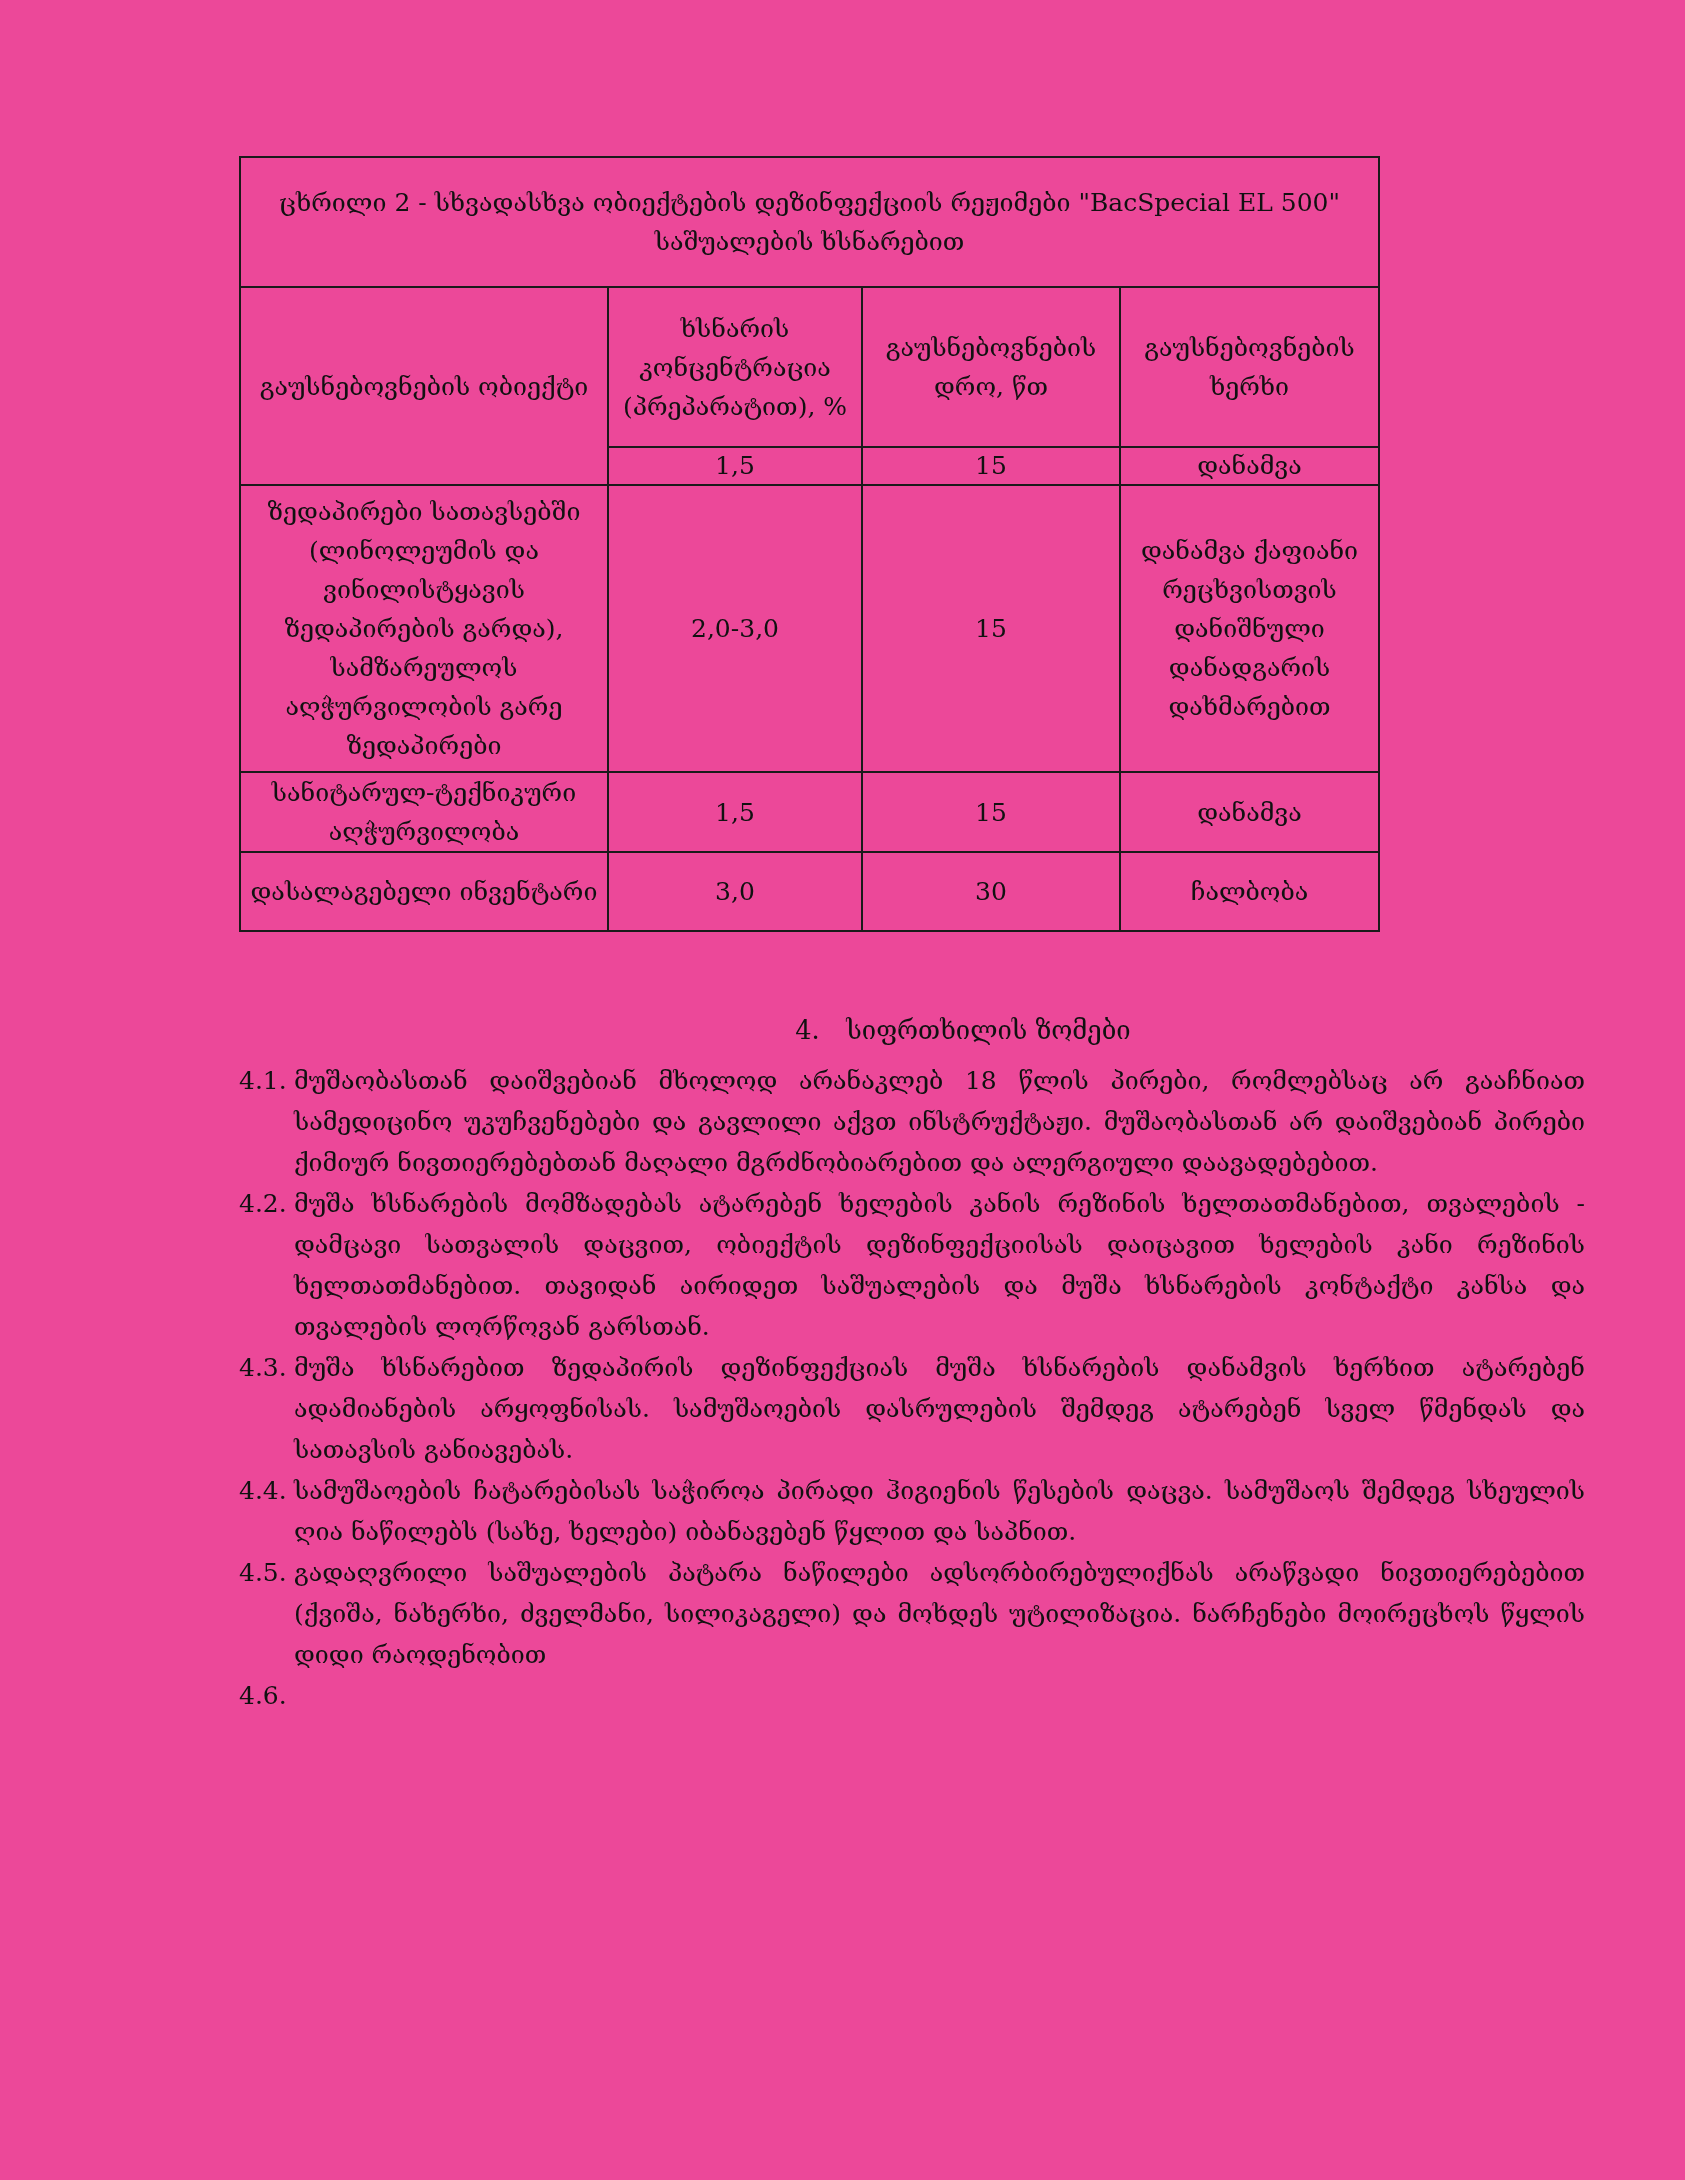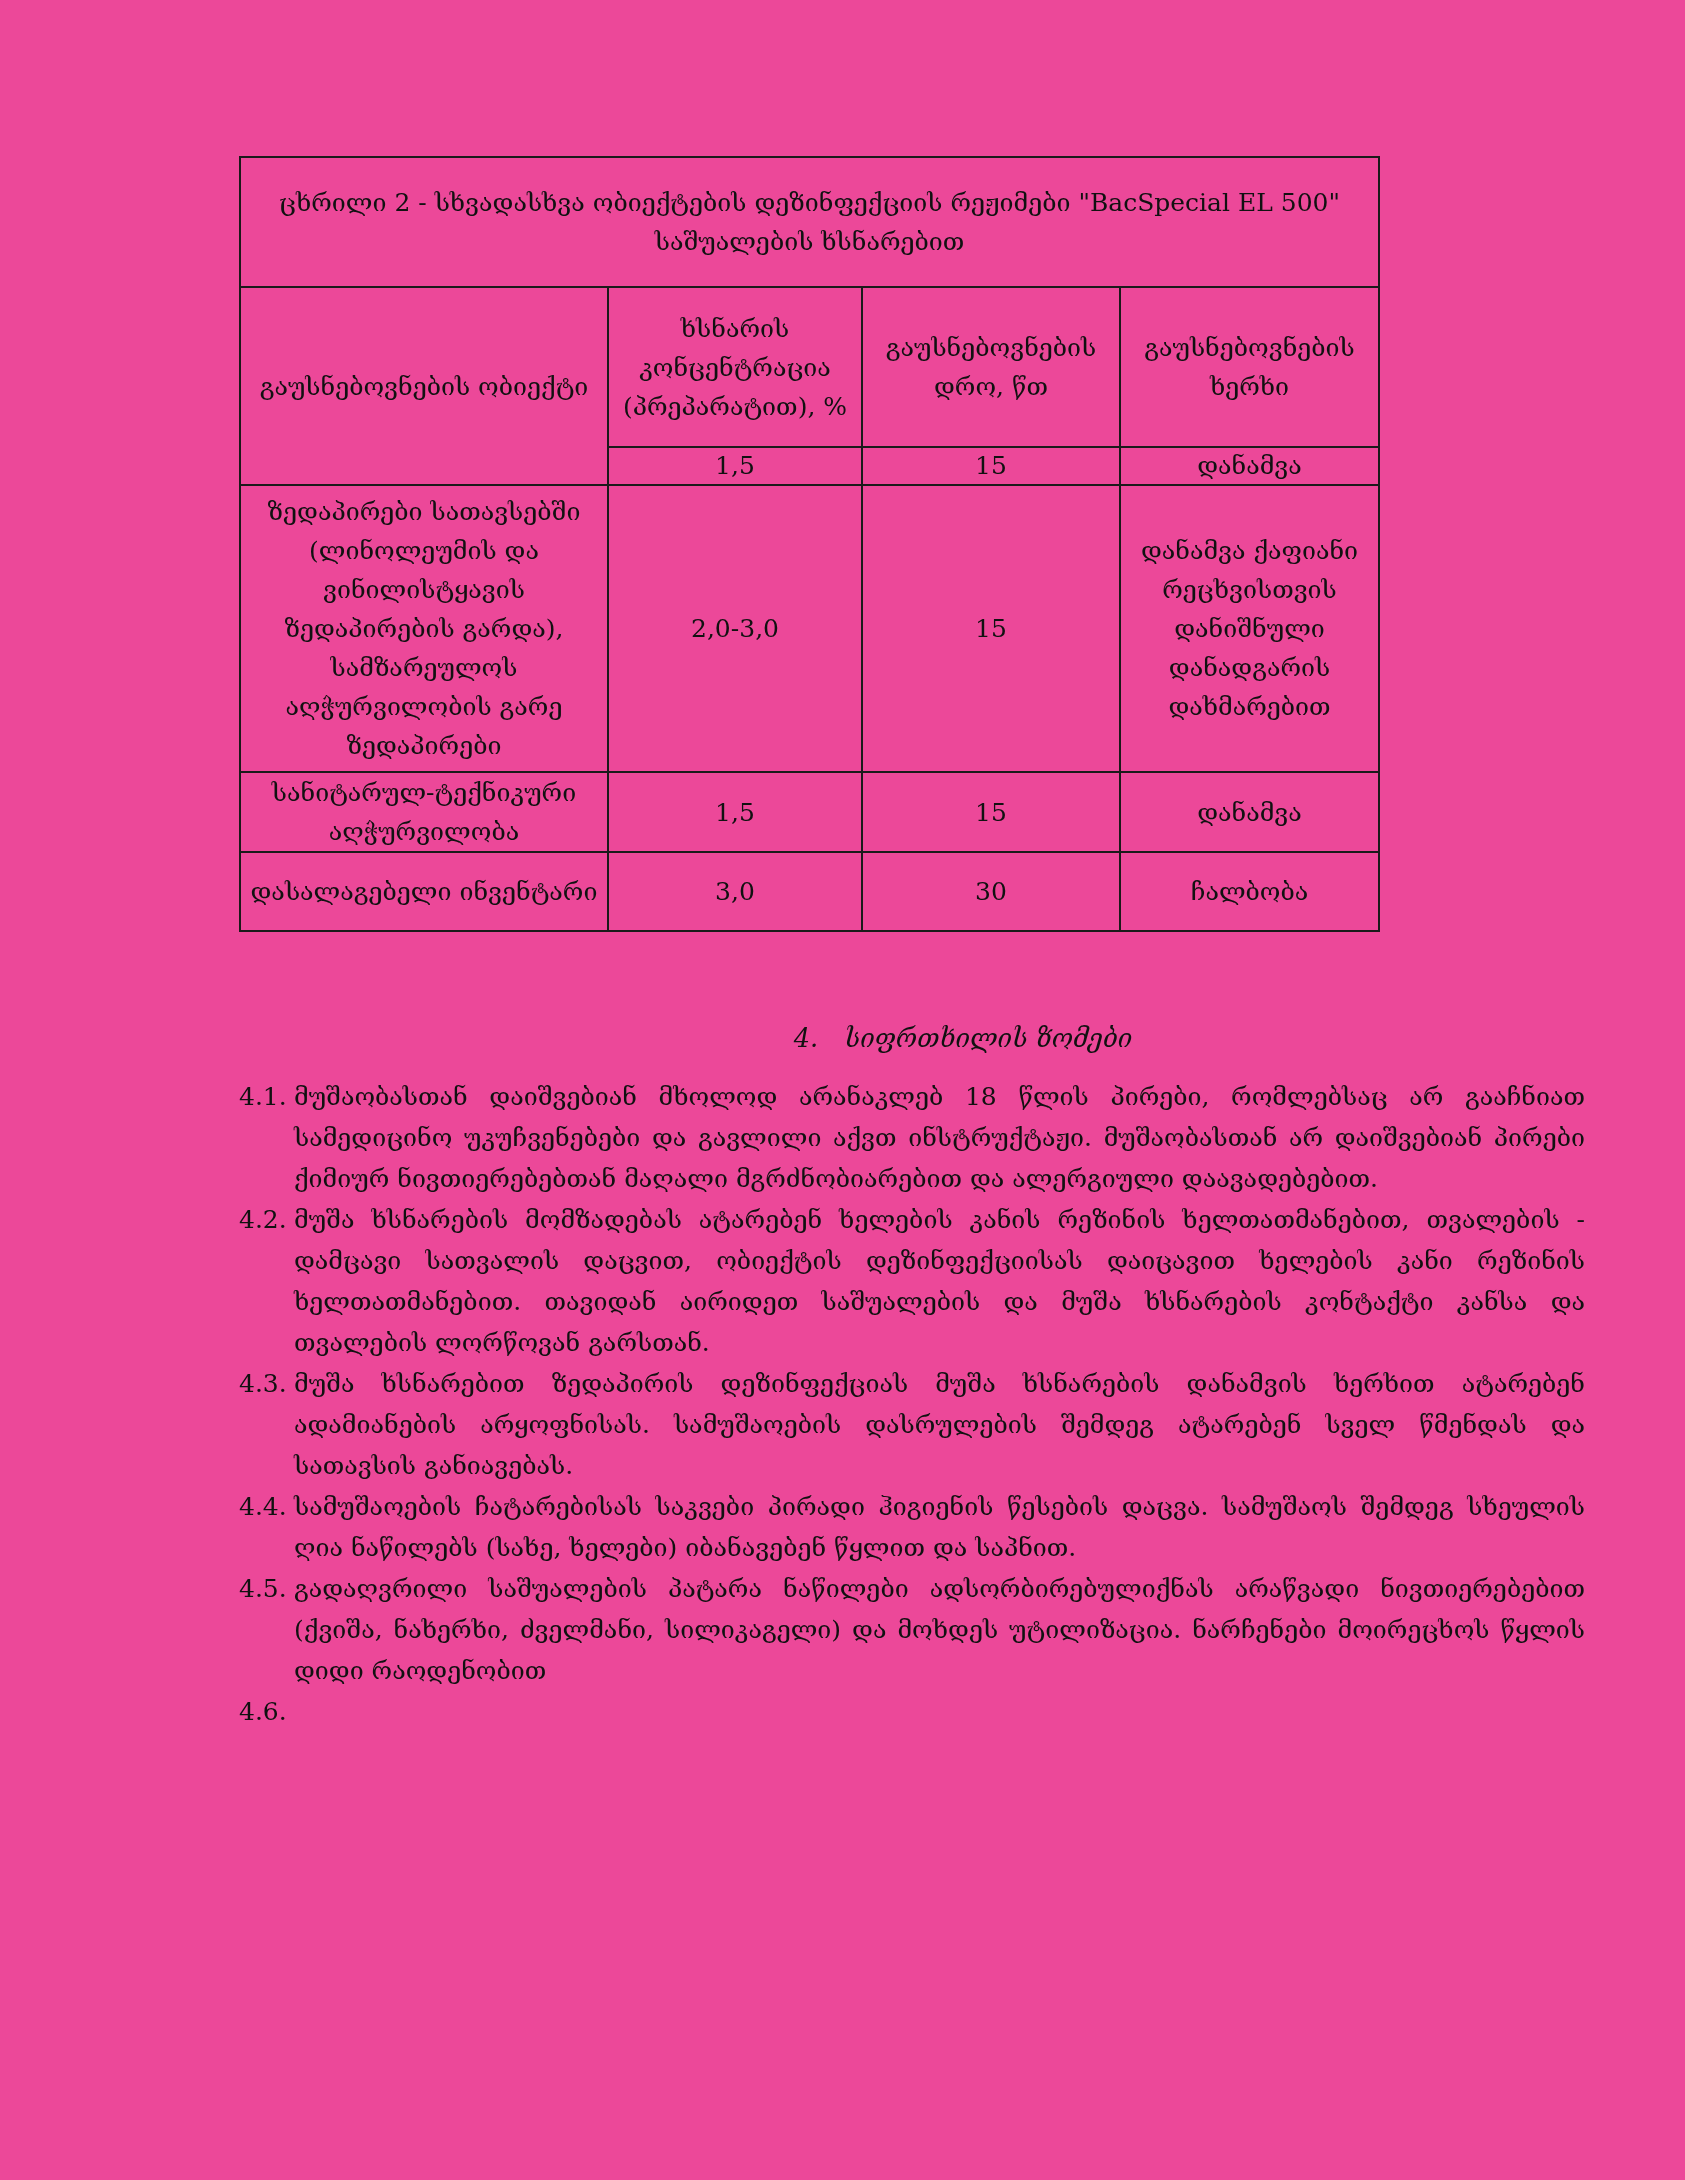--- a/index.html
+++ b/index.html
@@ -29,22 +29,22 @@
     .sub-row td { height: 36px; line-height: 32px; }
     .row-surfaces td { height: 285px; }
     .row-sanitary td { height: 77px; }
     .row-inventory td { height: 77px; }
 
     .section {
       position: absolute; left: 239px; top: 1001px; width: 1346px;
       font-size: 25px; line-height: 41px;
     }
     .section-title {
-      text-align: center; margin: 16px; font-weight: normal;
-      font-size: 25.6px; line-height: 43px; padding-left: 102px; font-style: italic;
+      text-align: center; margin: 8px; font-weight: normal;
+      font-size: 25.6px; line-height: 43px; padding-left: 102px;
     }
     .section-title .num { display: inline-block; width: 51px; text-align: left; }
     .items { margin: 0; padding: 0; list-style: none; }
     .item {
       position: relative; padding-left: 55px; text-align: justify;
       text-align-last: left;
     }
     .item .item-num { position: absolute; left: 0; top: 0; }
   </style>
 </head>
@@ -107,21 +107,21 @@
       <li class="item">
         <span class="item-num">4.2.</span>
         <span>მუშა ხსნარების მომზადებას ატარებენ ხელების კანის რეზინის ხელთათმანებით, თვალების - დამცავი სათვალის დაცვით, ობიექტის დეზინფექციისას დაიცავით ხელების კანი რეზინის ხელთათმანებით. თავიდან აირიდეთ საშუალების და მუშა ხსნარების კონტაქტი კანსა და თვალების ლორწოვან გარსთან.</span>
       </li>
       <li class="item">
         <span class="item-num">4.3.</span>
         <span>მუშა ხსნარებით ზედაპირის დეზინფექციას მუშა ხსნარების დანამვის ხერხით ატარებენ ადამიანების არყოფნისას. სამუშაოების დასრულების შემდეგ ატარებენ სველ წმენდას და სათავსის განიავებას.</span>
       </li>
       <li class="item">
         <span class="item-num">4.4.</span>
-        <span>სამუშაოების ჩატარებისას საკვები პირადი ჰიგიენის წესების დაცვა. სამუშაოს შემდეგ სხეულის ღია ნაწილებს (სახე, ხელები) იბანავებენ წყლით და საპნით.</span>
+        <span>სამუშაოების ჩატარებისას საჭიროა პირადი ჰიგიენის წესების დაცვა. სამუშაოს შემდეგ სხეულის ღია ნაწილებს (სახე, ხელები) იბანავებენ წყლით და საპნით.</span>
       </li>
       <li class="item">
         <span class="item-num">4.5.</span>
         <span>გადაღვრილი საშუალების პატარა ნაწილები ადსორბირებულიქნას არაწვადი ნივთიერებებით (ქვიშა, ნახერხი, ძველმანი, სილიკაგელი) და მოხდეს უტილიზაცია. ნარჩენები მოირეცხოს წყლის დიდი რაოდენობით</span>
       </li>
       <li class="item">
         <span class="item-num">4.6.</span>
       </li>
     </ul>
   </div>

